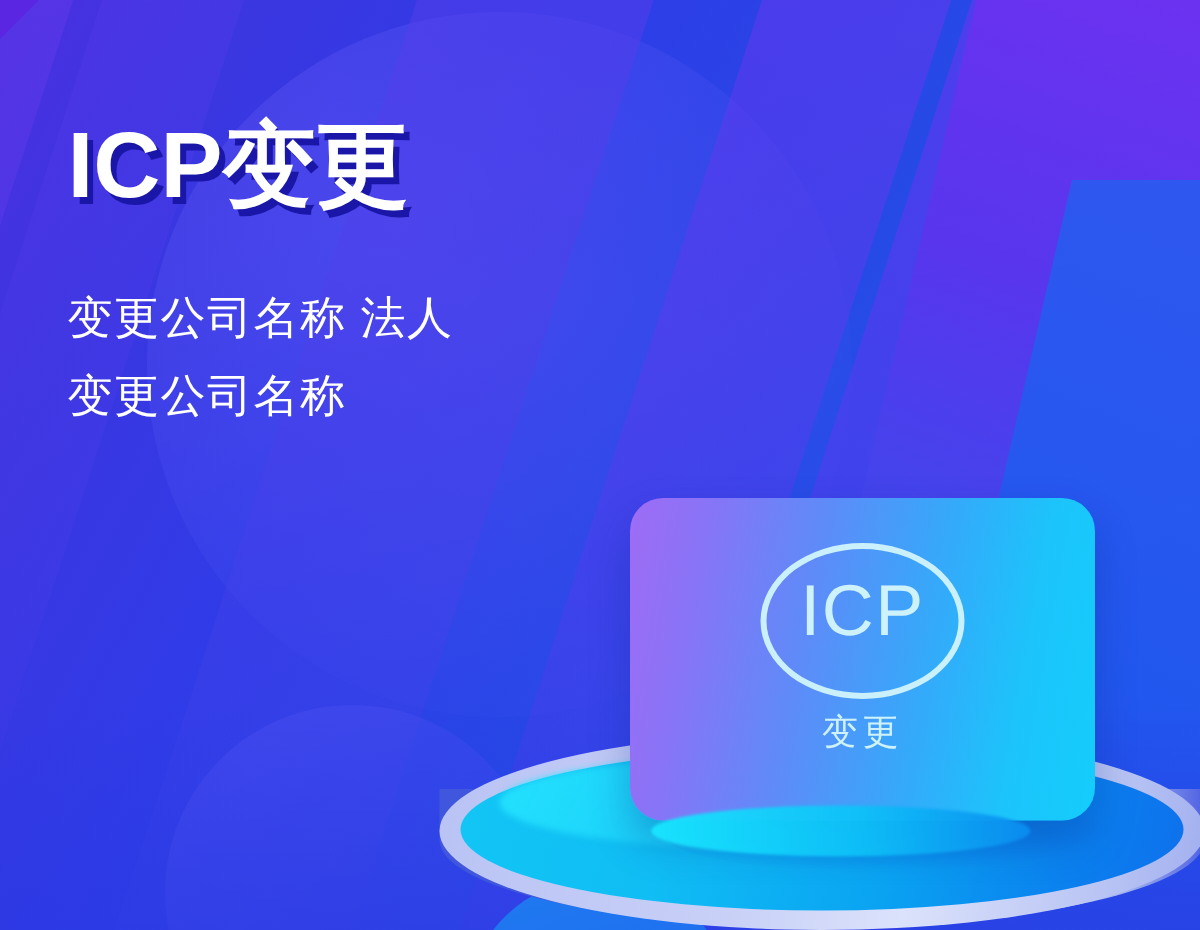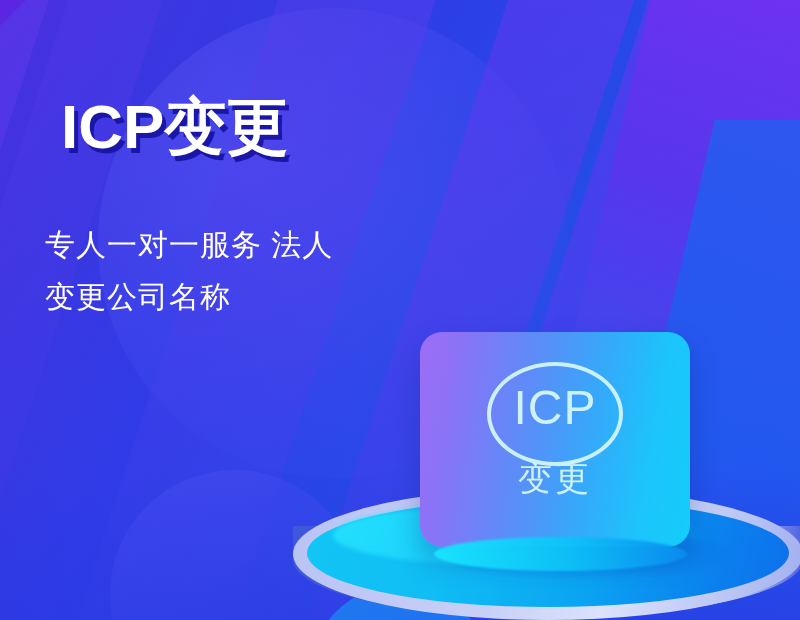--- a/index.html
+++ b/index.html
@@ -99,21 +99,21 @@
     background: linear-gradient(0deg, rgba(40,55,225,.45), rgba(40,55,225,0));
   }
 
   
   .copy {
     position: absolute;
     left: 45px; top: 78px;
     width: 400px;
   }
   .title {
-    margin: 16px;
+    margin: 0;
     font-size: 62px;
     line-height: 1.05;
     font-weight: bold;
     color: #ffffff;
     letter-spacing: 0px;
     text-shadow: 4px 5px 0 #1a17a8;
     white-space: nowrap;
   }
   .subtitle {
     margin: 0;
@@ -168,25 +168,24 @@
     left: 150px; top: 44px;
     width: 300px; height: 50px;
     border-radius: 50%;
     background: radial-gradient(ellipse at 45% 40%, rgba(10,90,215,.55), rgba(10,90,215,0) 70%);
   }
 
   
   .card {
     position: absolute;
     left: 420px; top: 332px;
-    width: 240px; height: 215px;
+    width: 310px; height: 215px;
     border-radius: 22px;
     background: linear-gradient(100deg, #9e6cf5 0%, #8a73f6 14%, #5e8bf8 38%, #35a9fa 62%, #1cc4fb 82%, #14cdfc 100%);
     box-shadow: 0 14px 28px rgba(10,40,140,.30);
-    padding-left: 30px;
   }
   .card-ellipse {
     position: absolute;
     left: 50%; top: 30px;
     transform: translateX(-50%);
     width: 136px; height: 104px;
     border-radius: 50%;
     border: 4px solid #c9f0fb;
     box-sizing: border-box;
   }
@@ -195,23 +194,23 @@
     left: 50%; top: 52px;
     transform: translateX(-50%);
     font-size: 48px;
     line-height: 1;
     font-weight: 400;
     color: #cdf2fc;
     letter-spacing: 1px;
   }
   .card-label {
     position: absolute;
-    left: 50%; top: 129px;
+    left: 50%; top: 145px;
     transform: translateX(-50%);
-    font-size: 34px;
+    font-size: 24px;
     line-height: 1;
     color: #cdf2fc;
     letter-spacing: 3px;
     white-space: nowrap;
   }
   .card-base-glow {
     position: absolute;
     left: 14px; top: 205px;
     width: 253px; height: 34px;
     border-radius: 50%;
@@ -251,18 +250,18 @@
   <div class="card">
     <div class="card-base-glow"></div>
     <div class="card-ellipse"></div>
     <div class="card-icp">ICP</div>
     <div class="card-label">变更</div>
   </div>
 
   <div class="copy">
     <h1 class="title">ICP变更</h1>
     <div class="subtitle">
-      <div class="sub-line">专人一对一服务  法人</div>
+      <div class="sub-line">变更公司名称  法人</div>
       <div class="sub-line">变更公司名称</div>
     </div>
   </div>
 
 </div>
 
 </body></html>

